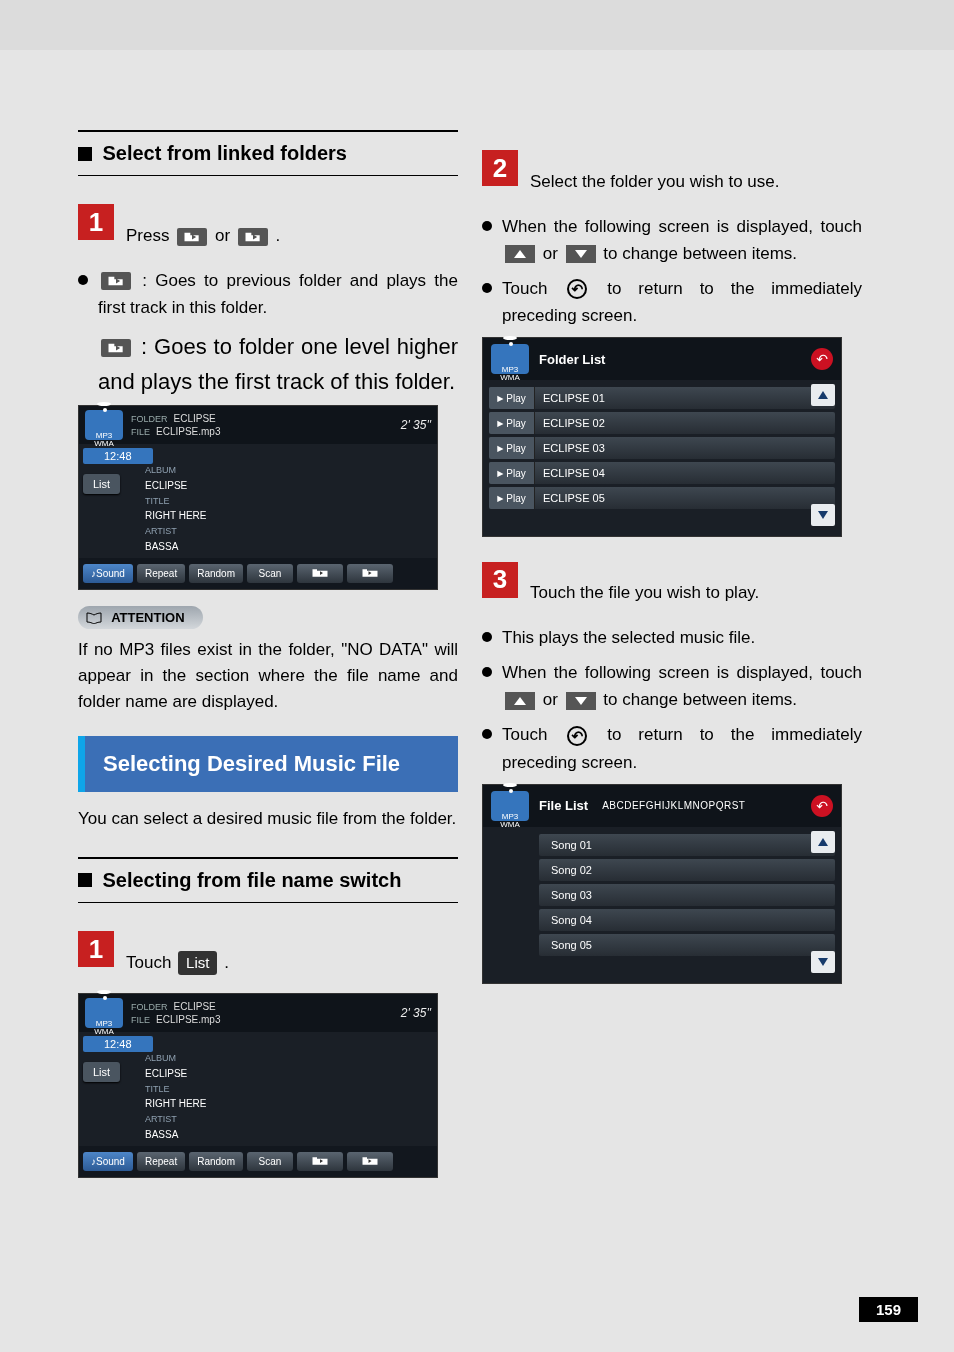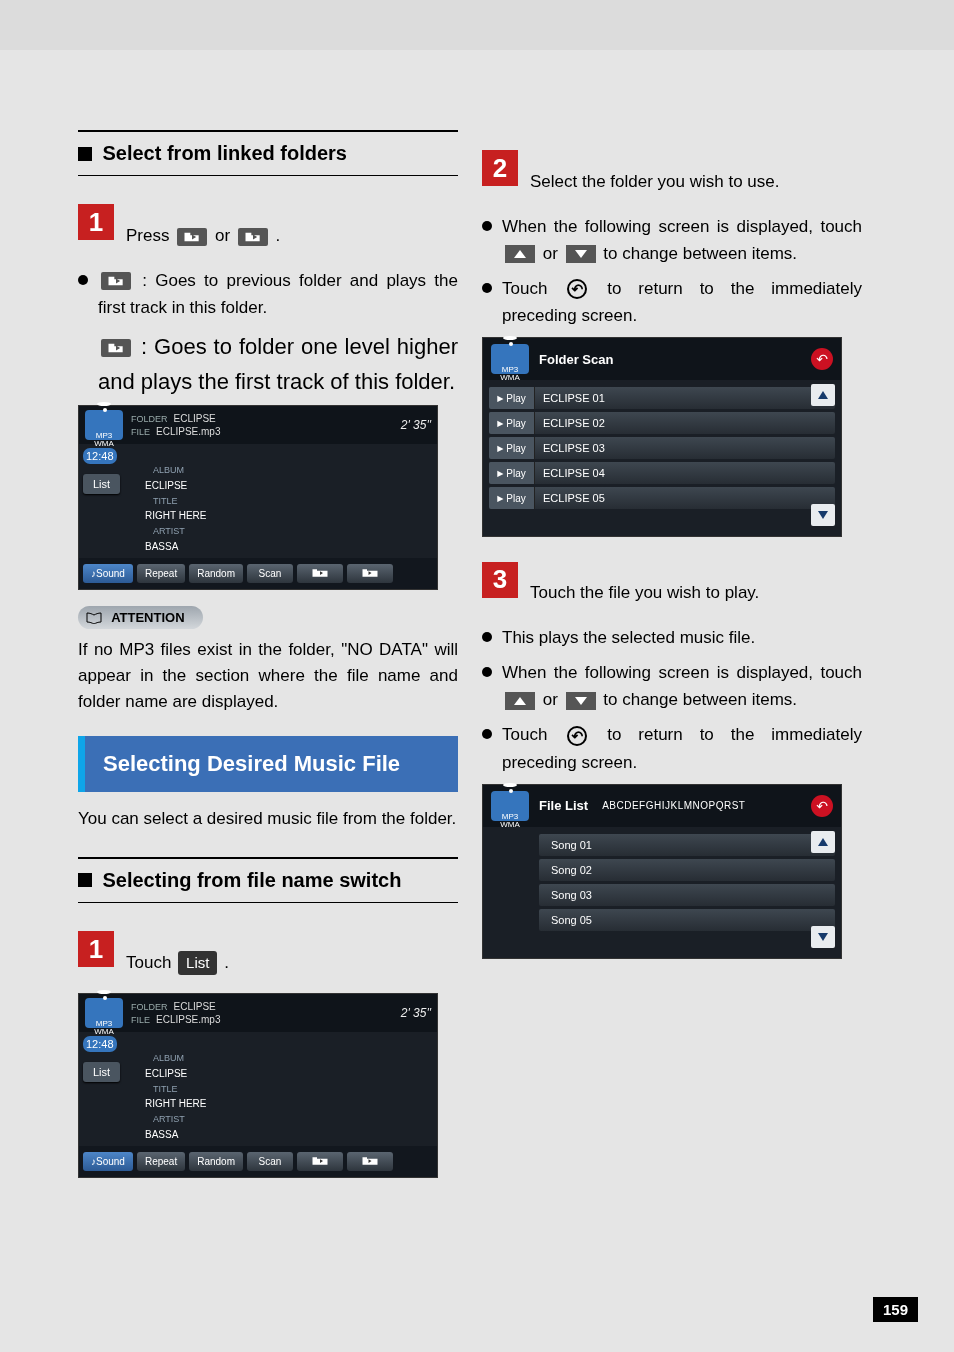--- a/index.html
+++ b/index.html
@@ -43,24 +43,24 @@
 
   
   .shot { width:360px; background:#1a1f26; border:1px solid #333; font-size:11px; color:#fff; margin:6px 0 16px 0; }
   .shot .shot-header { display:flex; align-items:center; padding:4px 6px; background:#0f141a; }
   .shot .mode-badge { width:38px; height:30px; background:#3575bd; border-radius:4px; display:flex; flex-direction:column; align-items:center; justify-content:center; font-size:8px; line-height:1; color:#fff; margin-right:8px;gap:24px; }
   .shot .mode-badge .disc { width:14px; height:14px; border:2px solid #fff; border-radius:50%; margin-bottom:2px; position:relative; }
   .shot .mode-badge .disc::after { content:""; position:absolute; left:4px; top:4px; width:4px; height:4px; background:#fff; border-radius:50%; }
   .shot .hdr-lines { font-size:10px; color:#ddd; line-height:1.3; }
   .shot .hdr-lines .lbl { color:#9aa; font-size:9px; margin-right:6px; }
   .shot .hdr-time { margin-left:auto; font-style:italic; font-size:12px; color:#eee; }
-  .shot .clock { background:#3575bd; color:#fff; font-size:11px; padding:2px 3px; margin:4px; display:inline-block; border-radius:7px; }
+  .shot .clock { background:#3575bd; color:#fff; font-size:11px; padding:2px 21px; margin:4px; display:inline-block; border-radius:2px; }
   .shot .list-btn { background:#4a5560; color:#fff; font-size:11px; padding:4px 10px; margin:6px 4px; display:inline-block; border-radius:3px; box-shadow:0 1px 2px #000; }
   .shot .meta { padding:4px 10px; font-size:10px; line-height:1.5; }
-  .shot .meta .lbl { color:#8fa0b0; font-size:9px;margin-left:8px; }
+  .shot .meta .lbl { color:#8fa0b0; font-size:9px; }
   .shot .foot { display:flex; gap:4px; padding:6px 4px; background:#12171e; }
   .shot .foot .fbtn { flex:0 0 auto; background:linear-gradient(#5a6570,#2e353d); padding:4px 8px; border-radius:3px; font-size:10px; color:#fff; display:flex; align-items:center; justify-content:center; min-width:46px; }
   .shot .foot .fbtn.sound { background:linear-gradient(#4d86c8,#2c5a95); }
   .shot .foot .fbtn.arrow svg { width:18px; height:10px; }
 
   .shot .list-title-row { display:flex; align-items:center; padding:6px 8px; background:#0f141a; }
   .shot .list-title { font-weight:bold; font-size:13px; color:#fff; }
   .shot .list-sub { margin-left:14px; font-size:10px; color:#fff; letter-spacing:0.5px; }
   .shot .back-circle { margin-left:auto; width:22px; height:22px; background:#c12; border-radius:50%; display:flex; align-items:center; justify-content:center; color:#fff; font-size:14px; }
   .shot .rows { padding:4px 6px 24px 6px; position:relative; }
@@ -71,21 +71,21 @@
   .shot .scroll-btn { position:absolute; right:6px; width:24px; height:22px; background:#e9ecef; display:flex; align-items:center; justify-content:center; border-radius:2px; }
   .shot .scroll-btn svg { width:12px; height:10px; }
   .shot .scroll-btn.up { top:4px; }
   .shot .scroll-btn.down { bottom:10px; }
   .shot.file .row-item { justify-content:flex-start; }
   .shot.file .row-item .row-label { padding-left:12px; }
   .shot.file .rows { padding-left:56px; }
   .shot.file .scroll-btn.up { top:4px; }
   .shot.file .scroll-btn.down { bottom:10px; }
 
-  .page-num { position:absolute; right:36px; bottom:30px; background:#000; color:#fff; font-size:15px; font-weight:bold; padding:4px 10px; }
+  .page-num { position:absolute; right:36px; bottom:30px; background:#000; color:#fff; font-size:15px; font-weight:bold; padding:4px 17px; }
   .side-tab { position:absolute; right:0; top:50px; width:20px; height:1260px; background:#e5e5e5; }
 </style>
 </head>
 <body>
 <div class="page">
 <div class="top-gray"></div>
 <div class="side-tab"></div>
 
 <div class="col left">
 
@@ -289,21 +289,21 @@
     </div>
   </div>
 
   <div class="shot">
     <div class="list-title-row">
       <div class="mode-badge" style="margin-right:10px;">
             <div class="disc"></div>
             <div style="white-space:pre;text-align:center;">MP3
 WMA</div>
           </div>
-      <span class="list-title">Folder Scan</span>
+      <span class="list-title">Folder List</span>
       <span class="back-circle">↶</span>
     </div>
     <div class="rows" id="folder-rows">
       <div class="scroll-btn up">
             <svg viewBox="0 0 12 10">
               <path d="M6 1l5 8H1z" fill="#163a6b"></path>
             </svg>
           </div>
       <div class="scroll-btn down">
             <svg viewBox="0 0 12 10">
@@ -396,20 +396,23 @@
     <div class="row-item">
             <div class="row-label">Song 01</div>
           </div>
           <div class="row-item">
             <div class="row-label">Song 02</div>
           </div>
           <div class="row-item">
             <div class="row-label">Song 03</div>
           </div>
           <div class="row-item">
+            <div class="row-label">Song 04</div>
+          </div>
+          <div class="row-item">
             <div class="row-label">Song 05</div>
           </div>
         </div>
   </div>
 
 </div>
 
 <div class="page-num">159</div>
 
 </div>

